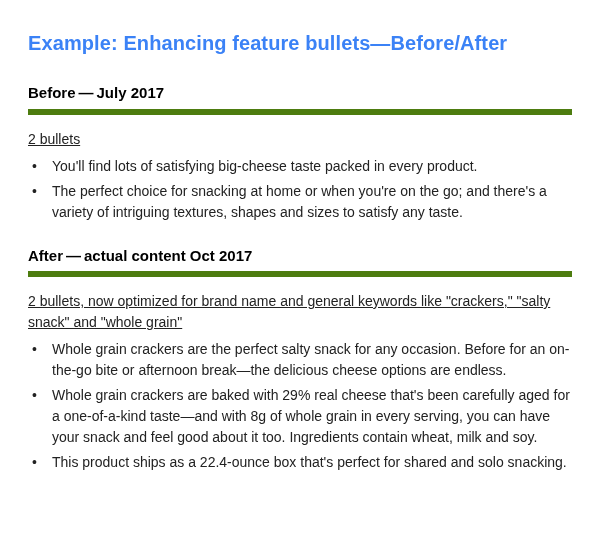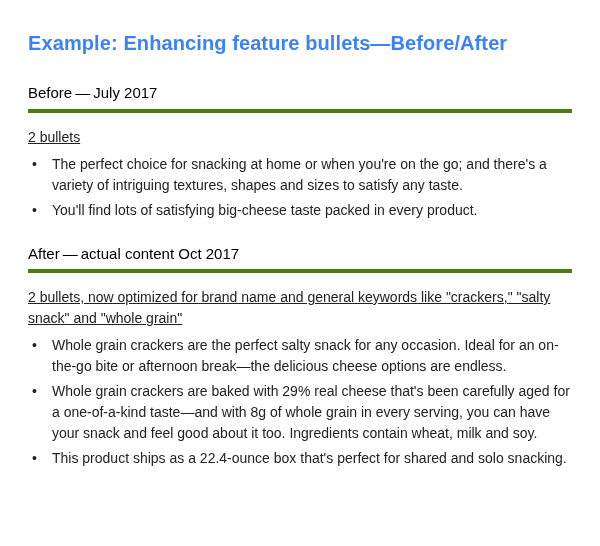--- a/index.html
+++ b/index.html
@@ -15,24 +15,24 @@
   }
   .title {
     color: #3b82f6;
     font-size: 20px;
     font-weight: 600;
     margin-bottom: 24px;
     letter-spacing: 0.1px;
   }
   .section-heading {
     font-size: 15px;
-    font-weight: 400;
+    font-weight: 700;
     color: #000;
     padding-bottom: 4px;
-    border-bottom: 4px solid #4d7c0f;
+    border-bottom: 6px solid #4d7c0f;
     margin-bottom: 14px;
   }
   .intro {
     margin-bottom: 6px;
     color: #222;
     text-decoration: underline;
   }
   ul.bullets {
     list-style: none;
     padding-left: 4px;
@@ -60,32 +60,32 @@
 </style>
 </head>
 <body>
 
 <h1 class="title">Example: Enhancing feature bullets—Before/After</h1>
 
 <h2 class="section-heading">Before — July 2017</h2>
 <p class="intro">2 bullets</p>
 <ul class="bullets">
   <li>
-      <span class="bullet-text">The perfect choice for snacking at home or when you're on the go; and there's a variety of intriguing textures, shapes and sizes to satisfy any taste.</span>
+      <span class="bullet-text">You'll find lots of satisfying big-cheese taste packed in every product.</span>
     </li>
   <li>
-      <span class="bullet-text">You'll find lots of satisfying big-cheese taste packed in every product.</span>
+      <span class="bullet-text">The perfect choice for snacking at home or when you're on the go; and there's a variety of intriguing textures, shapes and sizes to satisfy any taste.</span>
     </li>
 </ul>
 
 <h2 class="section-heading">After — actual content Oct 2017</h2>
 <p class="intro">2 bullets, now optimized for brand name and general keywords like "crackers," "salty snack" and "whole grain"</p>
 <ul class="bullets after-list">
   <li>
-      <span class="bullet-text">Whole grain crackers are the perfect salty snack for any occasion. Ideal for an on-the-go bite or afternoon break—the delicious cheese options are endless.</span>
+      <span class="bullet-text">Whole grain crackers are the perfect salty snack for any occasion. Before for an on-the-go bite or afternoon break—the delicious cheese options are endless.</span>
     </li>
   <li>
       <span class="bullet-text">Whole grain crackers are baked with 29% real cheese that's been carefully aged for a one-of-a-kind taste—and with 8g of whole grain in every serving, you can have your snack and feel good about it too. Ingredients contain wheat, milk and soy.</span>
     </li>
   <li>
       <span class="bullet-text">This product ships as a 22.4-ounce box that's perfect for shared and solo snacking.</span>
     </li>
 </ul>
 
 </body></html>

